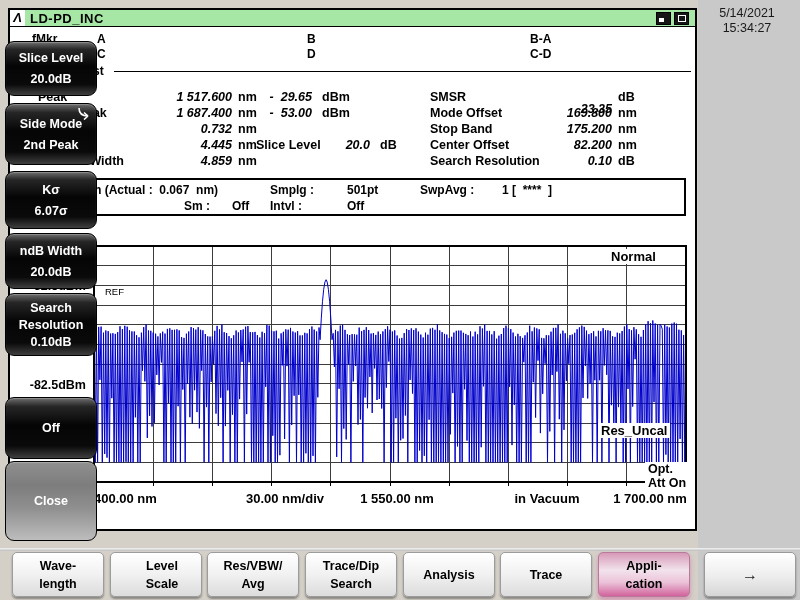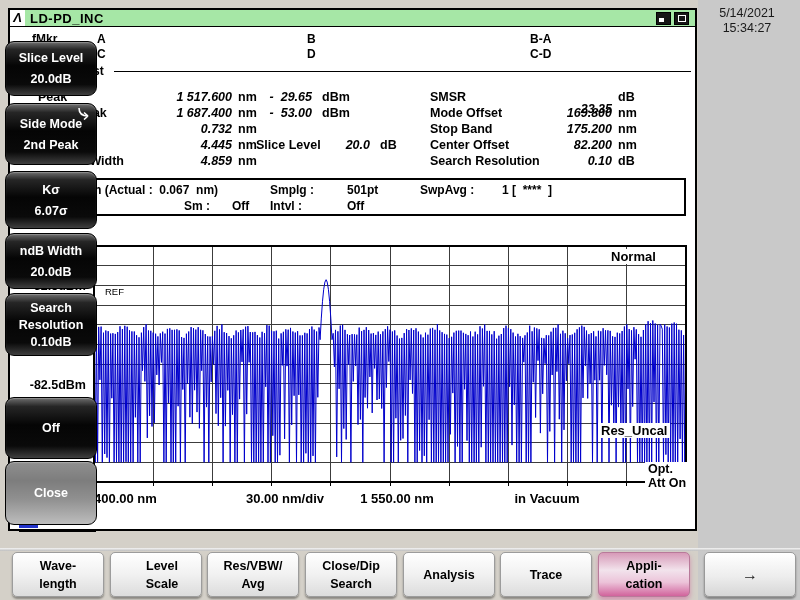--- a/index.html
+++ b/index.html
@@ -254,20 +254,21 @@
 
   <span class="abs chart-note" style="left:95px;top:276px;font-size:9.5px;font-weight:normal;">REF</span>
   <span class="abs chart-note white-note" style="left:598px;top:239px;">Normal</span>
   <span class="abs chart-note white-note" style="left:588px;top:413px;">Res_Uncal</span>
   <span class="abs chart-note white-note" style="left:588px;top:452px;font-size:12.5px;margin-left:47px;">Opt. Att On</span>
 
   <span class="abs xlab" style="left:45px;top:481px;">1 400.00 nm</span>
   <span class="abs xlab" style="left:210px;top:481px;">30.00 nm/div</span>
   <span class="abs xlab" style="left:322px;top:481px;">1 550.00 nm</span>
   <span class="abs xlab" style="left:472px;top:481px;">in Vacuum</span>
+  <span class="abs xlab" style="left:575px;top:481px;">1 700.00 nm</span>
 
   <div class="legend-A">A</div>
   <span class="legend-wri">Wri</span>
   <span class="legend-off">Off</span>
   <div class="legend-underline"></div>
 </div>
 
 <div class="right-panel">
   <div class="datetime">
     <div>5/14/2021</div>
@@ -295,21 +296,21 @@
   <span>20.0dB</span>
 </div>
 <div class="softkey" style="top:293px;height:63px;gap:3px;">
   <span>Search</span>
   <span>Resolution</span>
   <span>0.10dB</span>
 </div>
 <div class="softkey" style="top:397px;height:62px;">
   <span>Off</span>
 </div>
-<div class="softkey gray" style="top:461px;height:64px;">
+<div class="softkey gray" style="top:461px;height:80px;">
   <span>Close</span>
 </div>
 <div class="nav-arrow-btn">
   <span>→</span>
 </div>
 
 <div class="bottom-sep"></div>
 
 <div class="menu-btn" style="left:12px;">
   <span>Wave-</span>
@@ -317,21 +318,21 @@
 </div>
 <div class="menu-btn" style="left:110px;padding-left:12px;">
   <span>Level</span>
   <span>Scale</span>
 </div>
 <div class="menu-btn" style="left:207px;">
   <span>Res/VBW/</span>
   <span>Avg</span>
 </div>
 <div class="menu-btn" style="left:305px;">
-  <span>Close/Dip</span>
+  <span>Trace/Dip</span>
   <span>Search</span>
 </div>
 <div class="menu-btn" style="left:403px;">
   <span>Analysis</span>
 </div>
 <div class="menu-btn" style="left:500px;">
   <span>Trace</span>
 </div>
 <div class="menu-btn selected" style="left:598px;">
   <span>Appli-</span>

